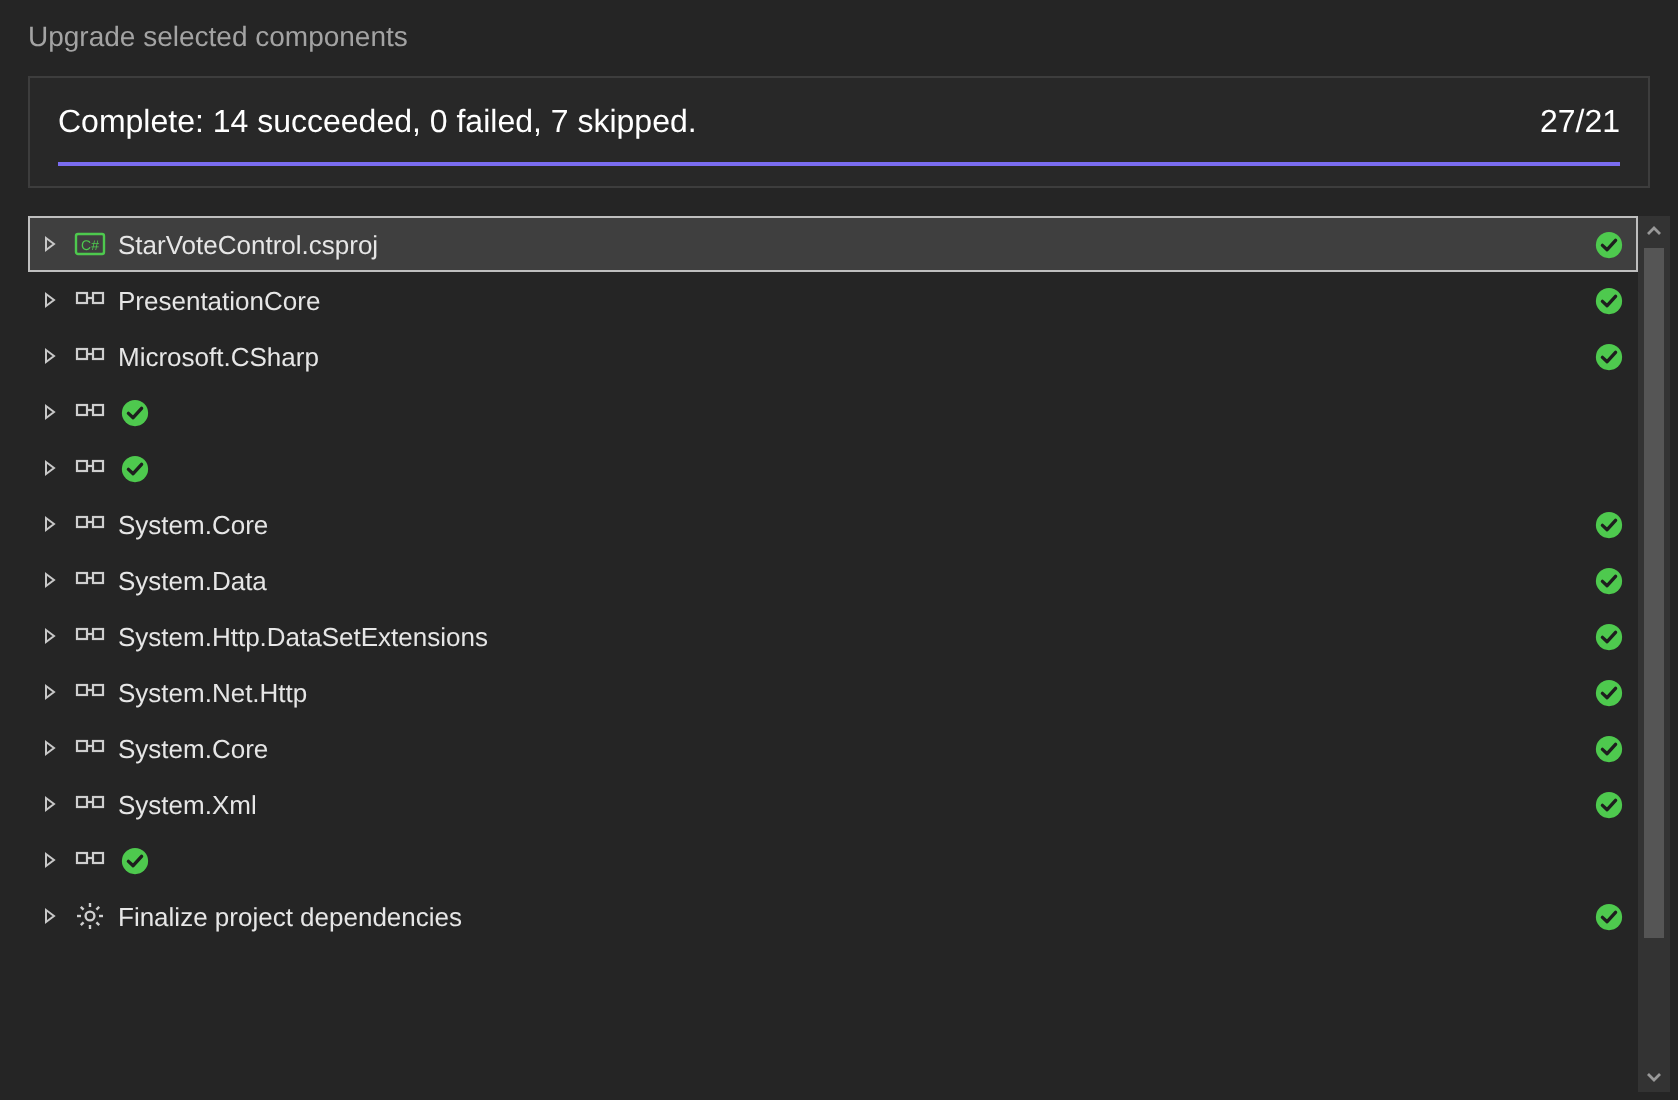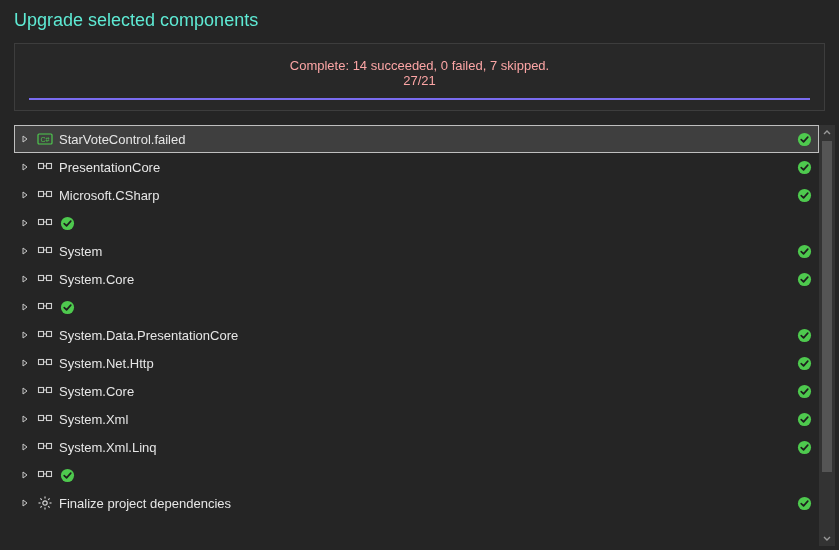--- a/index.html
+++ b/index.html
@@ -11,39 +11,38 @@
     font-size: 13px;
   }
   .root {
     width: 839px;
     height: 550px;
     background: #252525;
     display: flex;
     flex-direction: column;
   }
   .title {
-    font-size: 18px;
+    font-size: 14px;
     font-weight: 300;
-    color: #5eead4;
+    color: #a3a3a3;
     padding: 10px 14px 12px 14px;
   }
   .status-box {
     margin: 0 14px 14px 14px;
     border: 1px solid #3d3d3d;
     background: #282828;
     padding: 14px 14px 10px 14px;
   }
   .status-row {
     display: flex;
     justify-content: space-between;
     align-items: center;
-    font-size: 13px;
-    color: #fca5a5;
+    font-size: 16px;
+    color: #ffffff;
     margin-bottom: 10px;
-    flex-direction: column;
   }
   .progress-track {
     height: 2px;
     background: #6a5acd;
     position: relative;
   }
   .progress-fill {
     height: 2px;
     background: #7a6cf0;
     width: 100%;
@@ -156,21 +155,21 @@
             <svg width="8" height="8" viewBox="0 0 8 8">
               <path d="M2 1 L6 4 L2 7 Z" fill="none" stroke="#c8c8c8" stroke-width="1"></path>
             </svg>
           </span>
           <span class="icon">
             <svg width="16" height="16" viewBox="0 0 16 16">
               <rect x="1" y="3" width="14" height="10" rx="1" fill="none" stroke="#4ec94e" stroke-width="1.2"></rect>
               <text x="8" y="11" font-size="7" fill="#4ec94e" text-anchor="middle" font-family="Segoe UI,Arial">C#</text>
             </svg>
           </span>
-          <span class="label">StarVoteControl.failed</span>
+          <span class="label">StarVoteControl.csproj</span>
           <span class="status-icon">
             <svg width="15" height="15" viewBox="0 0 16 16">
               <circle cx="8" cy="8" r="7" fill="#4ec94e"></circle>
               <path d="M4.5 8.2 L7 10.5 L11.5 5.5" fill="none" stroke="#1e1e1e" stroke-width="1.8" stroke-linecap="round" stroke-linejoin="round"></path>
             </svg>
           </span>
         </div>
         <div class="row">
           <span class="expander">
             <svg width="8" height="8" viewBox="0 0 8 8">
@@ -239,21 +238,20 @@
               <path d="M2 1 L6 4 L2 7 Z" fill="none" stroke="#c8c8c8" stroke-width="1"></path>
             </svg>
           </span>
           <span class="icon">
             <svg width="16" height="16" viewBox="0 0 16 16">
               <rect x="1.5" y="4.5" width="5" height="5" fill="none" stroke="#cfcfcf" stroke-width="1.1"></rect>
               <rect x="9.5" y="4.5" width="5" height="5" fill="none" stroke="#cfcfcf" stroke-width="1.1"></rect>
               <line x1="6.5" y1="7" x2="9.5" y2="7" stroke="#cfcfcf" stroke-width="1.1"></line>
             </svg>
           </span>
-          <span class="label">System</span>
           <span class="status-icon">
             <svg width="15" height="15" viewBox="0 0 16 16">
               <circle cx="8" cy="8" r="7" fill="#4ec94e"></circle>
               <path d="M4.5 8.2 L7 10.5 L11.5 5.5" fill="none" stroke="#1e1e1e" stroke-width="1.8" stroke-linecap="round" stroke-linejoin="round"></path>
             </svg>
           </span>
         </div>
         <div class="row">
           <span class="expander">
             <svg width="8" height="8" viewBox="0 0 8 8">
@@ -281,41 +279,42 @@
               <path d="M2 1 L6 4 L2 7 Z" fill="none" stroke="#c8c8c8" stroke-width="1"></path>
             </svg>
           </span>
           <span class="icon">
             <svg width="16" height="16" viewBox="0 0 16 16">
               <rect x="1.5" y="4.5" width="5" height="5" fill="none" stroke="#cfcfcf" stroke-width="1.1"></rect>
               <rect x="9.5" y="4.5" width="5" height="5" fill="none" stroke="#cfcfcf" stroke-width="1.1"></rect>
               <line x1="6.5" y1="7" x2="9.5" y2="7" stroke="#cfcfcf" stroke-width="1.1"></line>
             </svg>
           </span>
-          <span class="status-icon">
-            <svg width="15" height="15" viewBox="0 0 16 16">
-              <circle cx="8" cy="8" r="7" fill="#4ec94e"></circle>
-              <path d="M4.5 8.2 L7 10.5 L11.5 5.5" fill="none" stroke="#1e1e1e" stroke-width="1.8" stroke-linecap="round" stroke-linejoin="round"></path>
-            </svg>
-          </span>
-        </div>
-        <div class="row">
-          <span class="expander">
-            <svg width="8" height="8" viewBox="0 0 8 8">
-              <path d="M2 1 L6 4 L2 7 Z" fill="none" stroke="#c8c8c8" stroke-width="1"></path>
-            </svg>
-          </span>
-          <span class="icon">
-            <svg width="16" height="16" viewBox="0 0 16 16">
-              <rect x="1.5" y="4.5" width="5" height="5" fill="none" stroke="#cfcfcf" stroke-width="1.1"></rect>
-              <rect x="9.5" y="4.5" width="5" height="5" fill="none" stroke="#cfcfcf" stroke-width="1.1"></rect>
-              <line x1="6.5" y1="7" x2="9.5" y2="7" stroke="#cfcfcf" stroke-width="1.1"></line>
-            </svg>
-          </span>
-          <span class="label">System.Data.PresentationCore</span>
+          <span class="label">System.Data</span>
+          <span class="status-icon">
+            <svg width="15" height="15" viewBox="0 0 16 16">
+              <circle cx="8" cy="8" r="7" fill="#4ec94e"></circle>
+              <path d="M4.5 8.2 L7 10.5 L11.5 5.5" fill="none" stroke="#1e1e1e" stroke-width="1.8" stroke-linecap="round" stroke-linejoin="round"></path>
+            </svg>
+          </span>
+        </div>
+        <div class="row">
+          <span class="expander">
+            <svg width="8" height="8" viewBox="0 0 8 8">
+              <path d="M2 1 L6 4 L2 7 Z" fill="none" stroke="#c8c8c8" stroke-width="1"></path>
+            </svg>
+          </span>
+          <span class="icon">
+            <svg width="16" height="16" viewBox="0 0 16 16">
+              <rect x="1.5" y="4.5" width="5" height="5" fill="none" stroke="#cfcfcf" stroke-width="1.1"></rect>
+              <rect x="9.5" y="4.5" width="5" height="5" fill="none" stroke="#cfcfcf" stroke-width="1.1"></rect>
+              <line x1="6.5" y1="7" x2="9.5" y2="7" stroke="#cfcfcf" stroke-width="1.1"></line>
+            </svg>
+          </span>
+          <span class="label">System.Http.DataSetExtensions</span>
           <span class="status-icon">
             <svg width="15" height="15" viewBox="0 0 16 16">
               <circle cx="8" cy="8" r="7" fill="#4ec94e"></circle>
               <path d="M4.5 8.2 L7 10.5 L11.5 5.5" fill="none" stroke="#1e1e1e" stroke-width="1.8" stroke-linecap="round" stroke-linejoin="round"></path>
             </svg>
           </span>
         </div>
         <div class="row">
           <span class="expander">
             <svg width="8" height="8" viewBox="0 0 8 8">
@@ -365,41 +364,20 @@
             </svg>
           </span>
           <span class="icon">
             <svg width="16" height="16" viewBox="0 0 16 16">
               <rect x="1.5" y="4.5" width="5" height="5" fill="none" stroke="#cfcfcf" stroke-width="1.1"></rect>
               <rect x="9.5" y="4.5" width="5" height="5" fill="none" stroke="#cfcfcf" stroke-width="1.1"></rect>
               <line x1="6.5" y1="7" x2="9.5" y2="7" stroke="#cfcfcf" stroke-width="1.1"></line>
             </svg>
           </span>
           <span class="label">System.Xml</span>
-          <span class="status-icon">
-            <svg width="15" height="15" viewBox="0 0 16 16">
-              <circle cx="8" cy="8" r="7" fill="#4ec94e"></circle>
-              <path d="M4.5 8.2 L7 10.5 L11.5 5.5" fill="none" stroke="#1e1e1e" stroke-width="1.8" stroke-linecap="round" stroke-linejoin="round"></path>
-            </svg>
-          </span>
-        </div>
-        <div class="row">
-          <span class="expander">
-            <svg width="8" height="8" viewBox="0 0 8 8">
-              <path d="M2 1 L6 4 L2 7 Z" fill="none" stroke="#c8c8c8" stroke-width="1"></path>
-            </svg>
-          </span>
-          <span class="icon">
-            <svg width="16" height="16" viewBox="0 0 16 16">
-              <rect x="1.5" y="4.5" width="5" height="5" fill="none" stroke="#cfcfcf" stroke-width="1.1"></rect>
-              <rect x="9.5" y="4.5" width="5" height="5" fill="none" stroke="#cfcfcf" stroke-width="1.1"></rect>
-              <line x1="6.5" y1="7" x2="9.5" y2="7" stroke="#cfcfcf" stroke-width="1.1"></line>
-            </svg>
-          </span>
-          <span class="label">System.Xml.Linq</span>
           <span class="status-icon">
             <svg width="15" height="15" viewBox="0 0 16 16">
               <circle cx="8" cy="8" r="7" fill="#4ec94e"></circle>
               <path d="M4.5 8.2 L7 10.5 L11.5 5.5" fill="none" stroke="#1e1e1e" stroke-width="1.8" stroke-linecap="round" stroke-linejoin="round"></path>
             </svg>
           </span>
         </div>
         <div class="row">
           <span class="expander">
             <svg width="8" height="8" viewBox="0 0 8 8">

